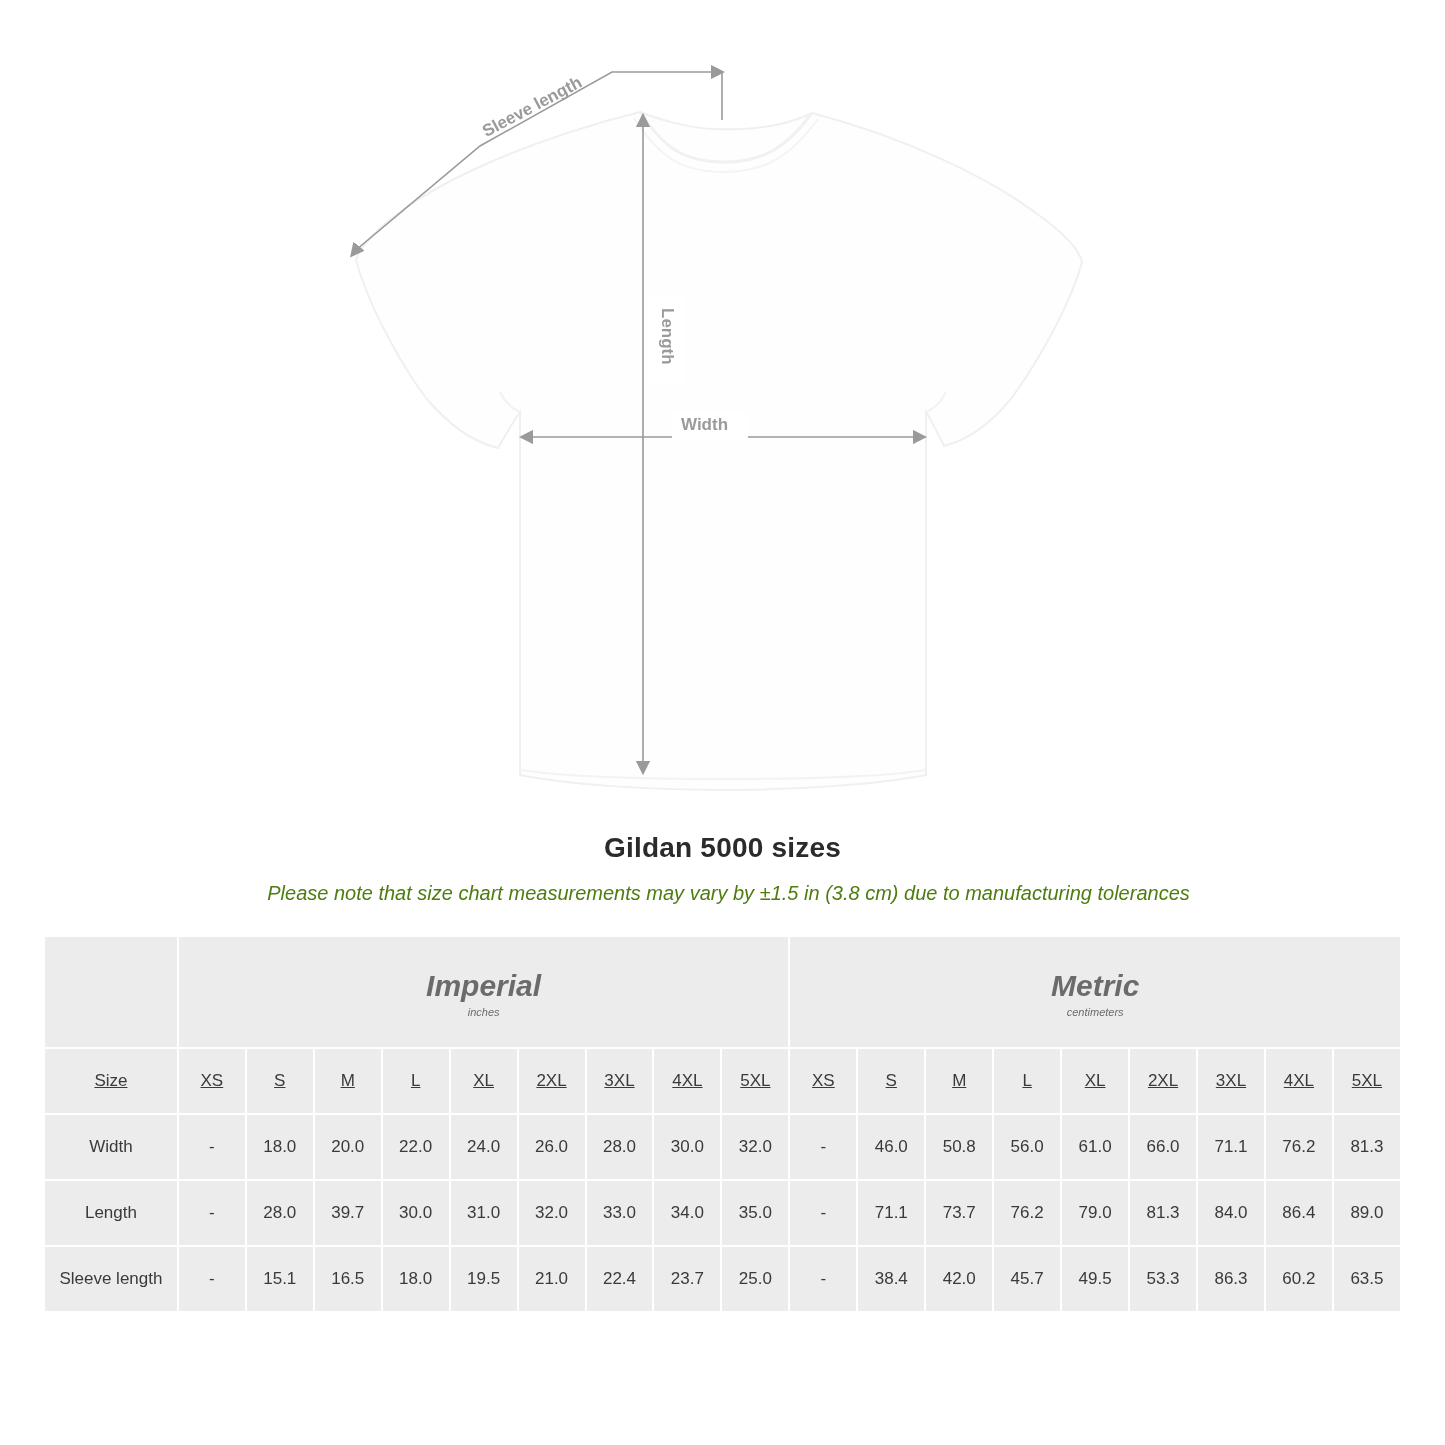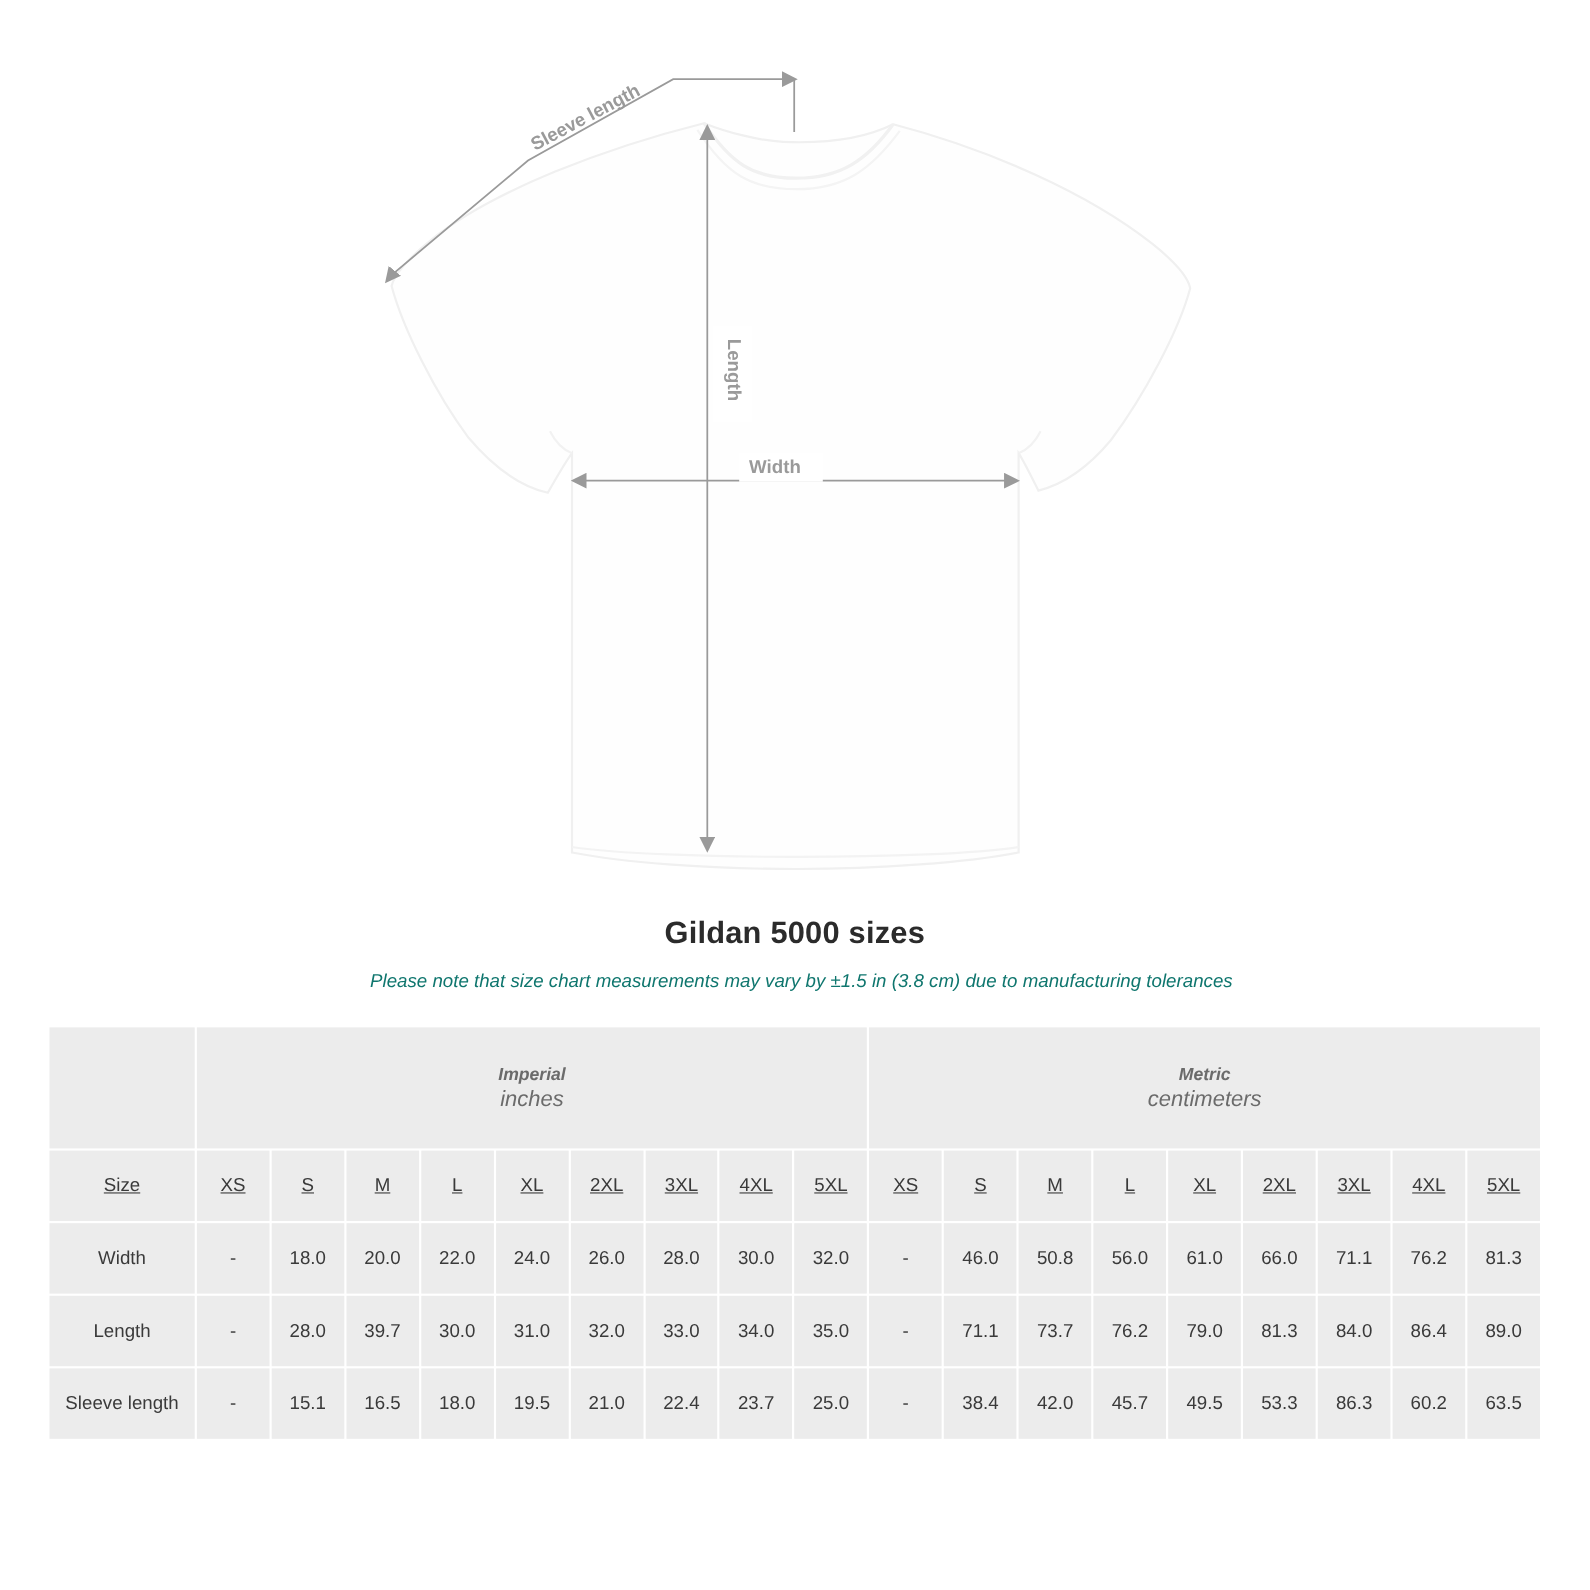--- a/index.html
+++ b/index.html
@@ -36,23 +36,23 @@
     margin-top: 12px;
   }
   .chart-title {
     font-size: 28px;
     font-weight: bold;
     color: #2b2b2b;
     letter-spacing: 0.2px;
   }
   .chart-note {
     margin-top: 18px;
-    font-size: 17px;
+    font-size: 20px;
     font-style: italic;
-    color: #0f766e;
+    color: #4d7c0f;
     padding-left: 12px;
   }
 
   
   .table-wrap {
     margin: 30px 43px 0 43px;
     width: 1359px;
   }
   table.size-chart {
     border-collapse: separate;
@@ -69,28 +69,28 @@
     font-weight: normal;
     padding: 0;
     height: 64px;
     vertical-align: middle;
   }
   .unit-head {
     height: 110px !important;
     vertical-align: middle;
   }
   .unit-system {
-    font-size: 16px;
+    font-size: 30px;
     font-style: italic;
     font-weight: bold;
     color: #6b6b6b;
     line-height: 1.35;
   }
   .unit-unit {
-    font-size: 20px;
+    font-size: 11px;
     font-style: italic;
     color: #6b6b6b;
   }
   .row-label {
     font-weight: bold;
     color: #3a3a3a;
     font-size: 17px;
   }
   .size-head {
     font-weight: bold;

